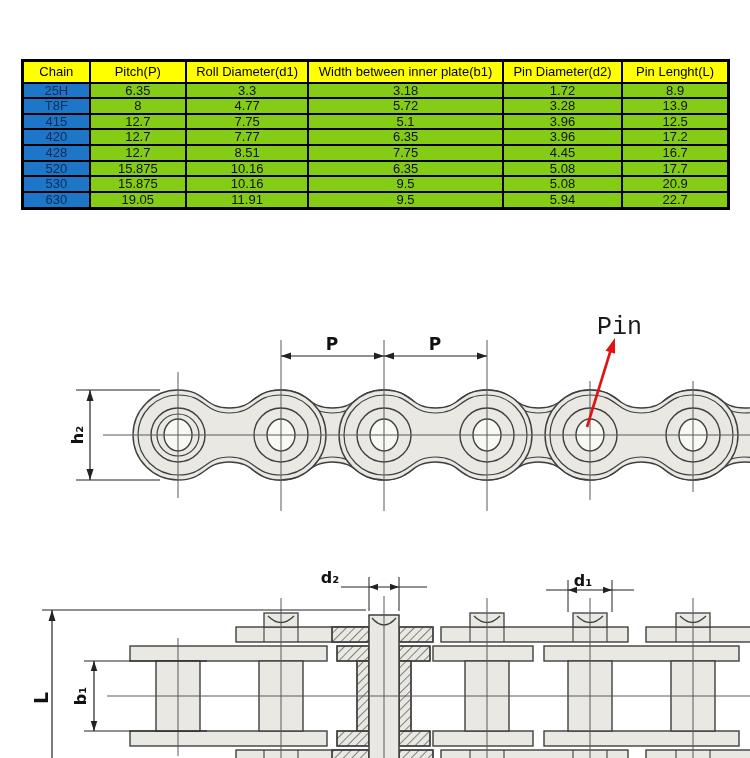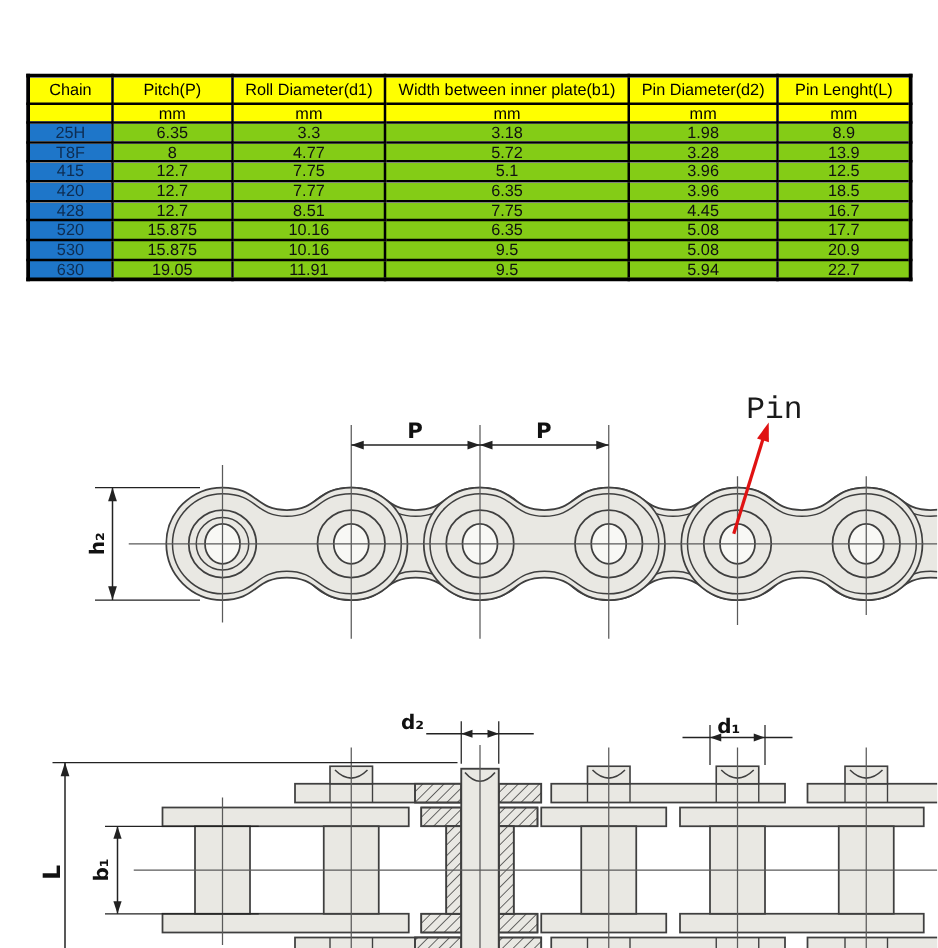--- a/index.html
+++ b/index.html
@@ -42,36 +42,28 @@
     </colgroup>
     <thead>
         <tr class="cols">
           <th>Chain</th>
           <th>Pitch(P)</th>
           <th>Roll Diameter(d1)</th>
           <th>Width between inner plate(b1)</th>
           <th>Pin Diameter(d2)</th>
           <th>Pin Lenght(L)</th>
         </tr>
-        <tr class="units">
-          <th></th>
-          <th>mm</th>
-          <th>mm</th>
-          <th>mm</th>
-          <th>mm</th>
-          <th>mm</th>
-        </tr>
       </thead>
     <tbody>
         <tr>
           <td class="chain">25H</td>
           <td>6.35</td>
           <td>3.3</td>
           <td>3.18</td>
-          <td>1.98</td>
+          <td>1.72</td>
           <td>8.9</td>
         </tr>
         <tr>
           <td class="chain">T8F</td>
           <td>8</td>
           <td>4.77</td>
           <td>5.72</td>
           <td>3.28</td>
           <td>13.9</td>
         </tr>
@@ -82,21 +74,21 @@
           <td>5.1</td>
           <td>3.96</td>
           <td>12.5</td>
         </tr>
         <tr>
           <td class="chain">420</td>
           <td>12.7</td>
           <td>7.77</td>
           <td>6.35</td>
           <td>3.96</td>
-          <td>18.5</td>
+          <td>17.2</td>
         </tr>
         <tr>
           <td class="chain">428</td>
           <td>12.7</td>
           <td>8.51</td>
           <td>7.75</td>
           <td>4.45</td>
           <td>16.7</td>
         </tr>
         <tr>

